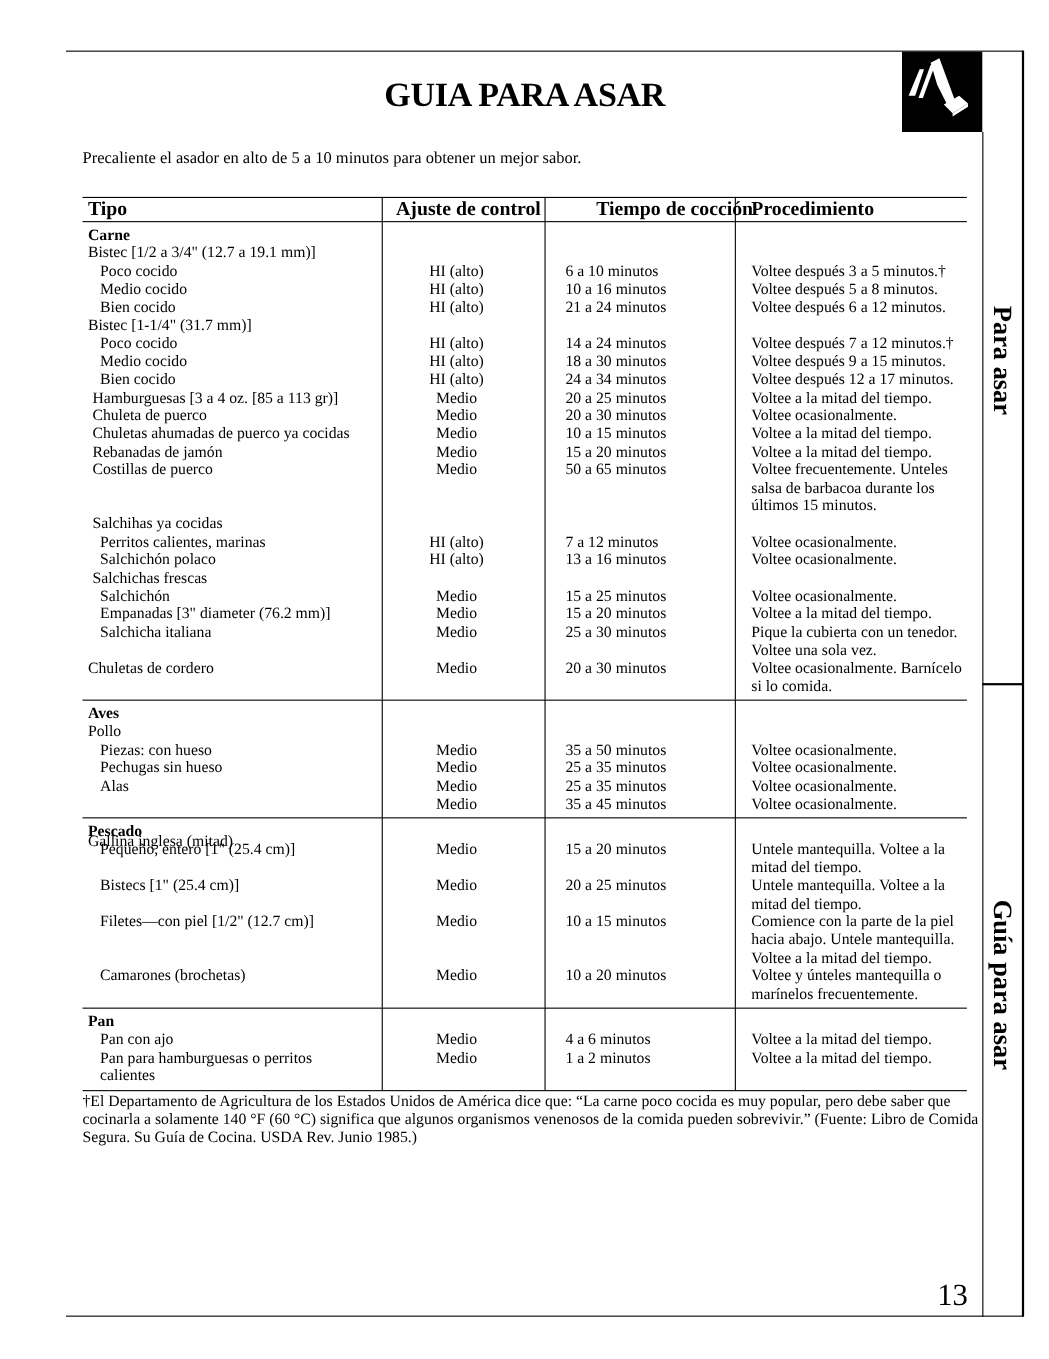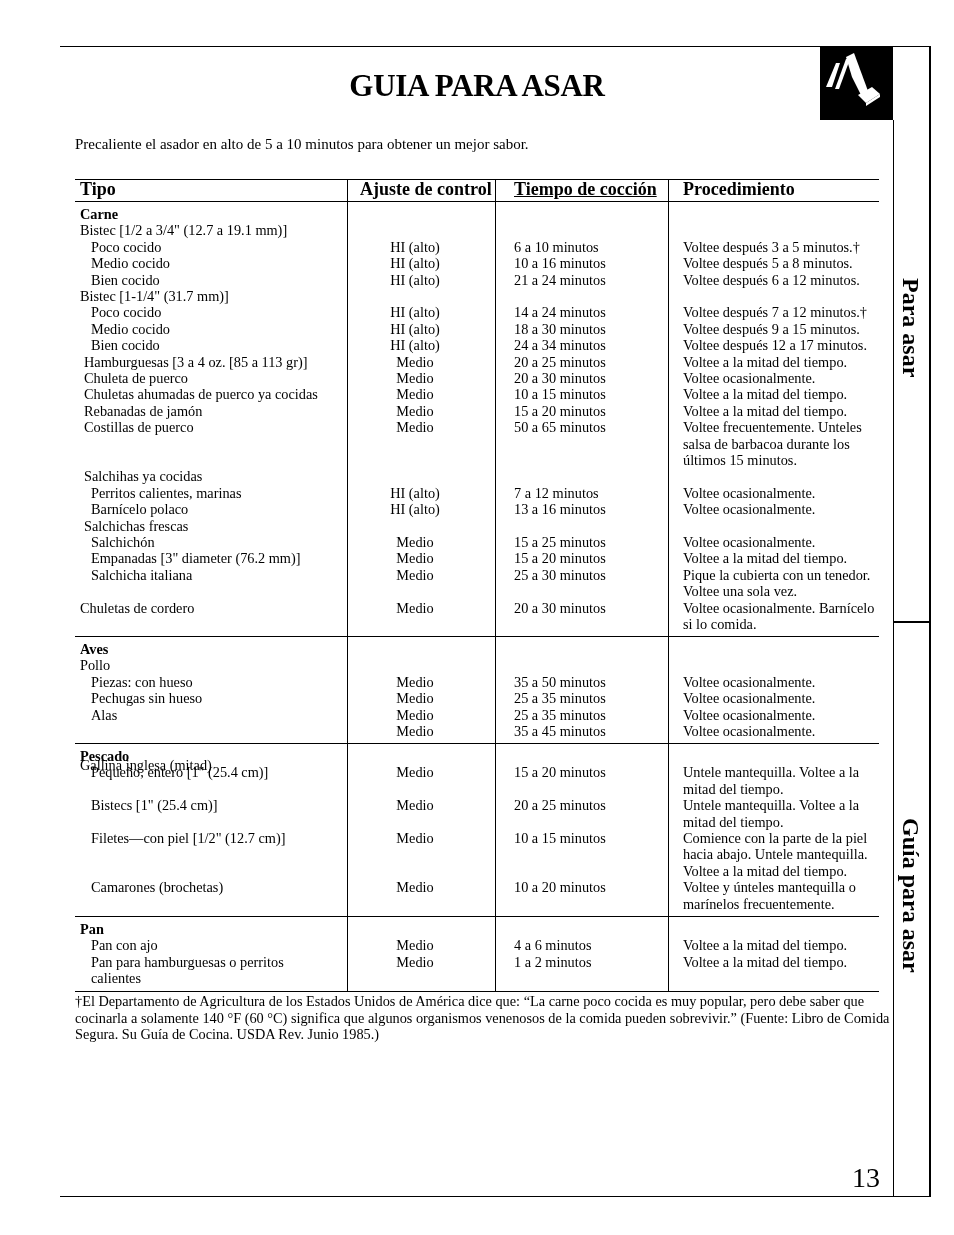--- a/index.html
+++ b/index.html
@@ -49,21 +49,21 @@
 <div class="abs" id="intro">Precaliente el asador en alto de 5 a 10 minutos para obtener un mejor sabor.</div>
 
 <div class="side-label" id="side-label-1">Para asar</div>
 <div class="side-label" id="side-label-2">Guía para asar</div>
 
 <div id="grill-table">
     <div class="hline" style="left: 75px; top: 179px; width: 804px;"></div>
     <div class="hline" style="left: 75px; top: 201px; width: 804px;"></div>
     <div class="cell hdr" style="top: 181px; left: 80px;">Tipo</div>
     <div class="cell hdr" style="top: 181px; left: 360px;">Ajuste de control</div>
-    <div class="cell hdr" style="top: 181px; left: 514px; text-decoration: underline;">Tiempo de cocción</div>
+    <div class="cell hdr" style="top: 181px; left: 542px;">Tiempo de cocción</div>
     <div class="cell hdr" style="top: 181px; left: 683px;">Procedimiento</div>
     <div class="vline" style="left: 347px; top: 179px; height: 22px;"></div>
     <div class="vline" style="left: 495px; top: 179px; height: 22px;"></div>
     <div class="vline" style="left: 668px; top: 179px; height: 22px;"></div>
     <div class="cell bold" style="top: 206px; left: 80px;">Carne</div>
     <div class="cell" style="top: 222.4px; left: 80px;">Bistec [1/2 a 3/4" (12.7 a 19.1 mm)]</div>
     <div class="cell" style="top: 238.8px; left: 91px;">Poco cocido</div>
     <div class="cell" style="top: 238.8px; left: 355px; width: 120px; text-align: center;">HI (alto)</div>
     <div class="cell" style="top: 238.8px; left: 514px;">6 a 10 minutos</div>
     <div class="cell" style="top: 238.8px; left: 683px;">Voltee después 3 a 5 minutos.†</div>
@@ -108,21 +108,21 @@
     <div class="cell" style="top: 419.2px; left: 355px; width: 120px; text-align: center;">Medio</div>
     <div class="cell" style="top: 419.2px; left: 514px;">50 a 65 minutos</div>
     <div class="cell" style="top: 419.2px; left: 683px;">Voltee frecuentemente. Unteles</div>
     <div class="cell" style="top: 435.6px; left: 683px;">salsa de barbacoa durante los</div>
     <div class="cell" style="top: 452px; left: 683px;">últimos 15 minutos.</div>
     <div class="cell" style="top: 468.4px; left: 84px;">Salchihas ya cocidas</div>
     <div class="cell" style="top: 484.8px; left: 91px;">Perritos calientes, marinas</div>
     <div class="cell" style="top: 484.8px; left: 355px; width: 120px; text-align: center;">HI (alto)</div>
     <div class="cell" style="top: 484.8px; left: 514px;">7 a 12 minutos</div>
     <div class="cell" style="top: 484.8px; left: 683px;">Voltee ocasionalmente.</div>
-    <div class="cell" style="top: 501.2px; left: 91px;">Barnícelo polaco</div>
+    <div class="cell" style="top: 501.2px; left: 91px;">Salchichón polaco</div>
     <div class="cell" style="top: 501.2px; left: 355px; width: 120px; text-align: center;">HI (alto)</div>
     <div class="cell" style="top: 501.2px; left: 514px;">13 a 16 minutos</div>
     <div class="cell" style="top: 501.2px; left: 683px;">Voltee ocasionalmente.</div>
     <div class="cell" style="top: 517.6px; left: 84px;">Salchichas frescas</div>
     <div class="cell" style="top: 534px; left: 91px;">Salchichón</div>
     <div class="cell" style="top: 534px; left: 355px; width: 120px; text-align: center;">Medio</div>
     <div class="cell" style="top: 534px; left: 514px;">15 a 25 minutos</div>
     <div class="cell" style="top: 534px; left: 683px;">Voltee ocasionalmente.</div>
     <div class="cell" style="top: 550.4px; left: 91px;">Empanadas [3" diameter (76.2 mm)]</div>
     <div class="cell" style="top: 550.4px; left: 355px; width: 120px; text-align: center;">Medio</div>

